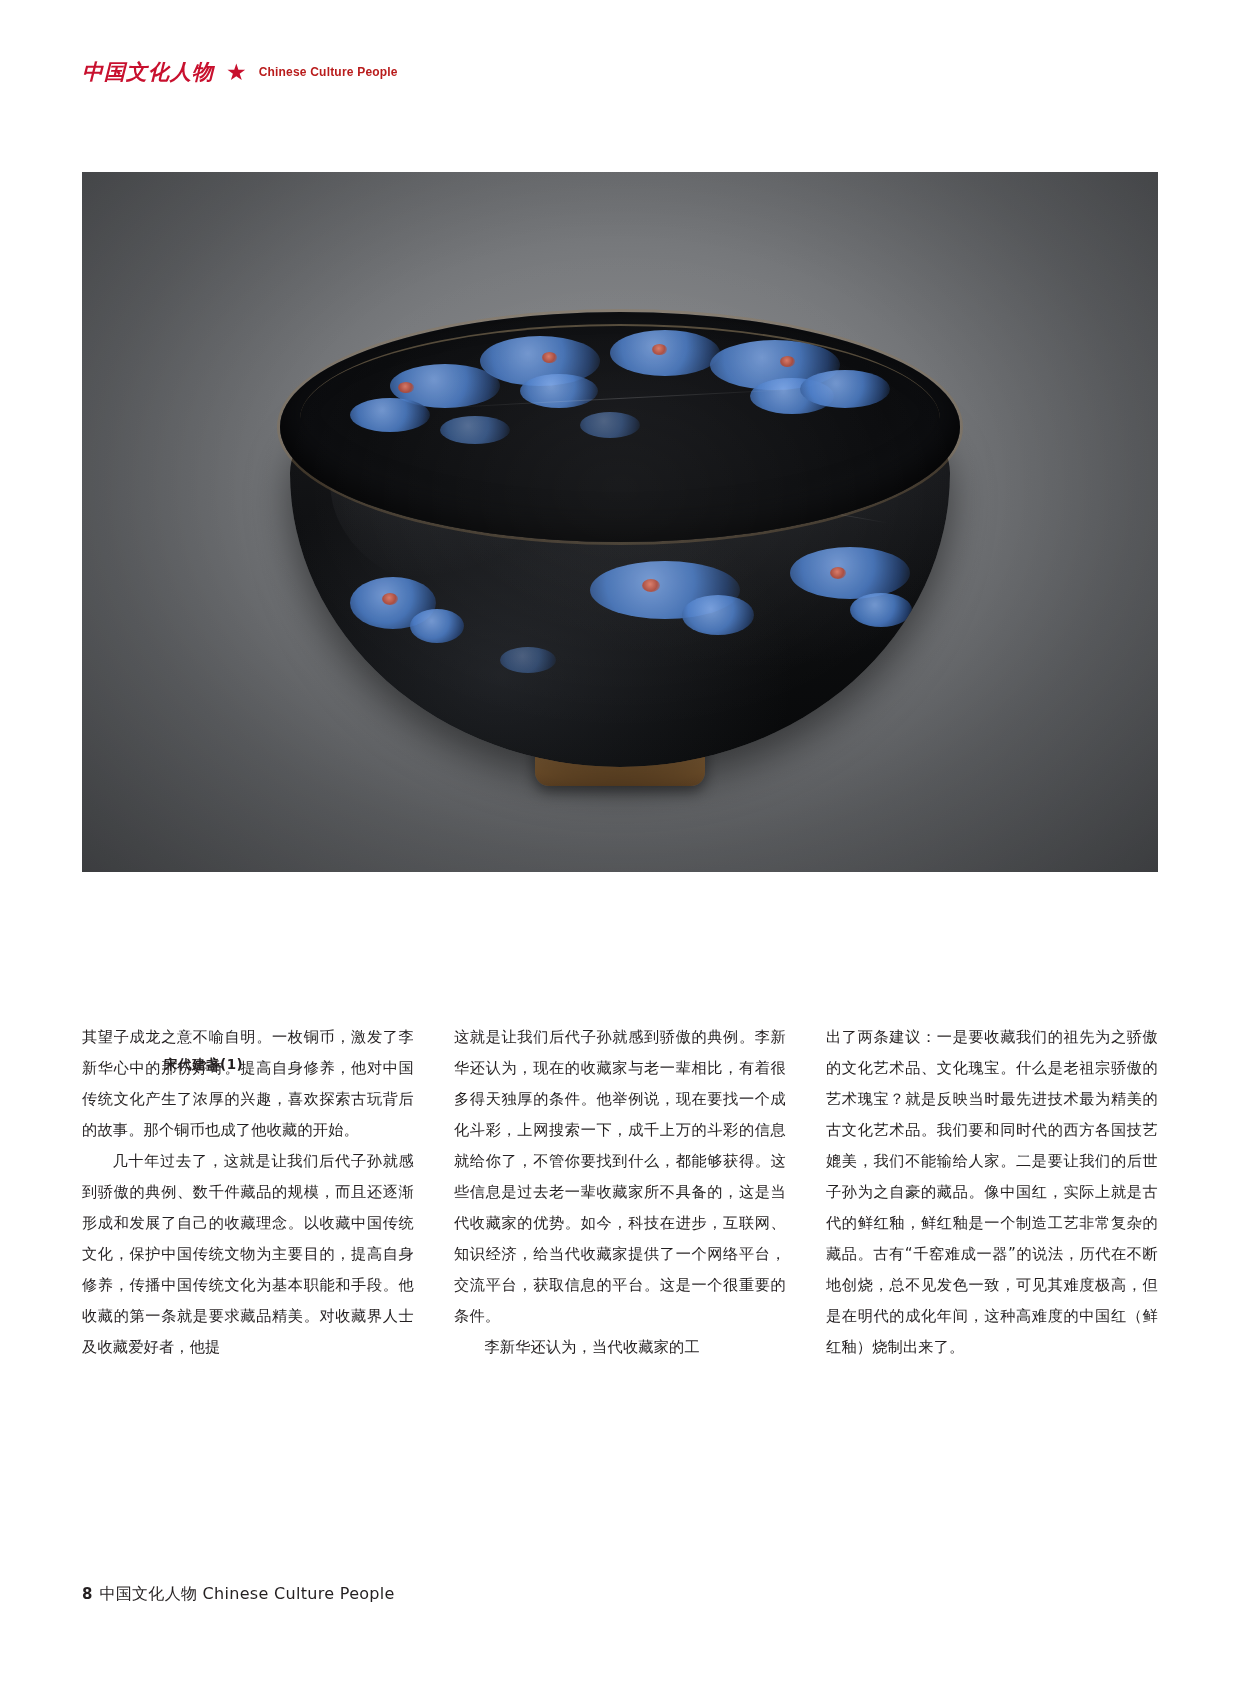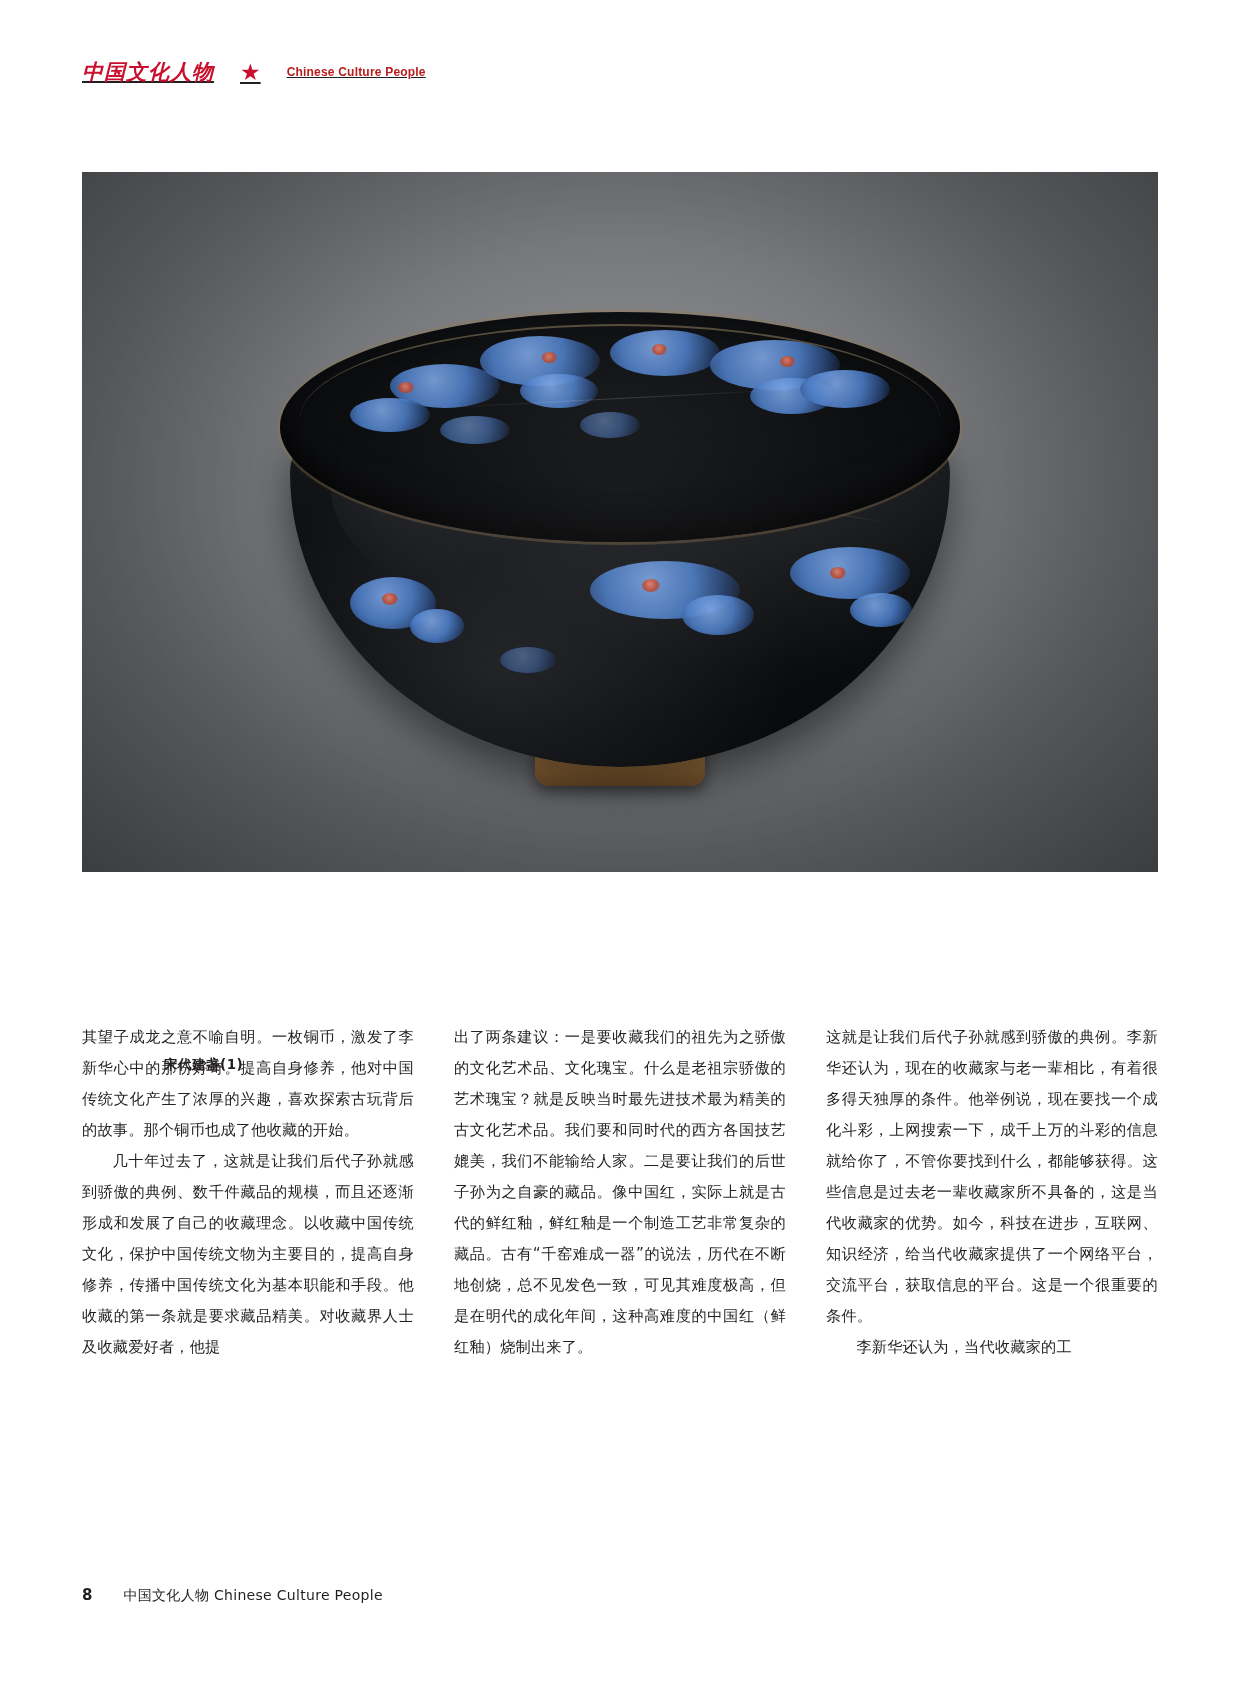--- a/index.html
+++ b/index.html
@@ -16,22 +16,21 @@
     overflow: hidden;
   }
 
   
   .masthead {
     position: absolute;
     left: 82px;
     top: 58px;
     display: flex;
     align-items: center;
-    gap: 24px;
-    text-decoration: underline;
+    gap: 10px;
   }
   .masthead-cn {
     font-family: "DejaVu Serif", serif;
     font-weight: bold;
     font-size: 21px;
     letter-spacing: 1px;
     color: #c8102e;
     font-style: italic;
     white-space: nowrap;
   }
@@ -203,24 +202,23 @@
     gap: 7px;
   }
   .folio {
     font-family: "DejaVu Sans", sans-serif;
     font-weight: bold;
     font-size: 15px;
     color: #231f20;
   }
   .footer-text {
     font-family: "DejaVu Sans", sans-serif;
-    font-size: 14px;
+    font-size: 16px;
     color: #231f20;
     letter-spacing: 0.3px;
-    margin-left: 24px;
   }
 </style>
 </head>
 <body>
 
 <div class="masthead">
   <span class="masthead-cn">中国文化人物</span>
   <span class="star">★</span>
   <span class="masthead-en">Chinese Culture People</span>
 </div>
@@ -267,26 +265,26 @@
 </div>
 
 <div class="columns">
 
   <div class="col">
     <p>其望子成龙之意不喻自明。一枚铜币，激发了李新华心中的那份好奇。提高自身修养，他对中国传统文化产生了浓厚的兴趣，喜欢探索古玩背后的故事。那个铜币也成了他收藏的开始。</p>
     <p class="indent">几十年过去了，这就是让我们后代子孙就感到骄傲的典例、数千件藏品的规模，而且还逐渐形成和发展了自己的收藏理念。以收藏中国传统文化，保护中国传统文物为主要目的，提高自身修养，传播中国传统文化为基本职能和手段。他收藏的第一条就是要求藏品精美。对收藏界人士及收藏爱好者，他提</p>
   </div>
 
   <div class="col">
-    <p>出了两条建议：一是要收藏我们的祖先为之骄傲的文化艺术品、文化瑰宝。什么是老祖宗骄傲的艺术瑰宝？就是反映当时最先进技术最为精美的古文化艺术品。我们要和同时代的西方各国技艺媲美，我们不能输给人家。二是要让我们的后世子孙为之自豪的藏品。像中国红，实际上就是古代的鲜红釉，鲜红釉是一个制造工艺非常复杂的藏品。古有“千窑难成一器”的说法，历代在不断地创烧，总不见发色一致，可见其难度极高，但是在明代的成化年间，这种高难度的中国红（鲜红釉）烧制出来了。</p>
-  </div>
-
-  <div class="col">
     <p>这就是让我们后代子孙就感到骄傲的典例。李新华还认为，现在的收藏家与老一辈相比，有着很多得天独厚的条件。他举例说，现在要找一个成化斗彩，上网搜索一下，成千上万的斗彩的信息就给你了，不管你要找到什么，都能够获得。这些信息是过去老一辈收藏家所不具备的，这是当代收藏家的优势。如今，科技在进步，互联网、知识经济，给当代收藏家提供了一个网络平台，交流平台，获取信息的平台。这是一个很重要的条件。</p>
     <p class="indent">李新华还认为，当代收藏家的工</p>
+  </div>
+
+  <div class="col">
+    <p>出了两条建议：一是要收藏我们的祖先为之骄傲的文化艺术品、文化瑰宝。什么是老祖宗骄傲的艺术瑰宝？就是反映当时最先进技术最为精美的古文化艺术品。我们要和同时代的西方各国技艺媲美，我们不能输给人家。二是要让我们的后世子孙为之自豪的藏品。像中国红，实际上就是古代的鲜红釉，鲜红釉是一个制造工艺非常复杂的藏品。古有“千窑难成一器”的说法，历代在不断地创烧，总不见发色一致，可见其难度极高，但是在明代的成化年间，这种高难度的中国红（鲜红釉）烧制出来了。</p>
   </div>
 
 </div>
 
 <div class="footer">
   <span class="folio">8</span>
   <span class="footer-text">中国文化人物 Chinese Culture People</span>
 </div>
 
 </body></html>

